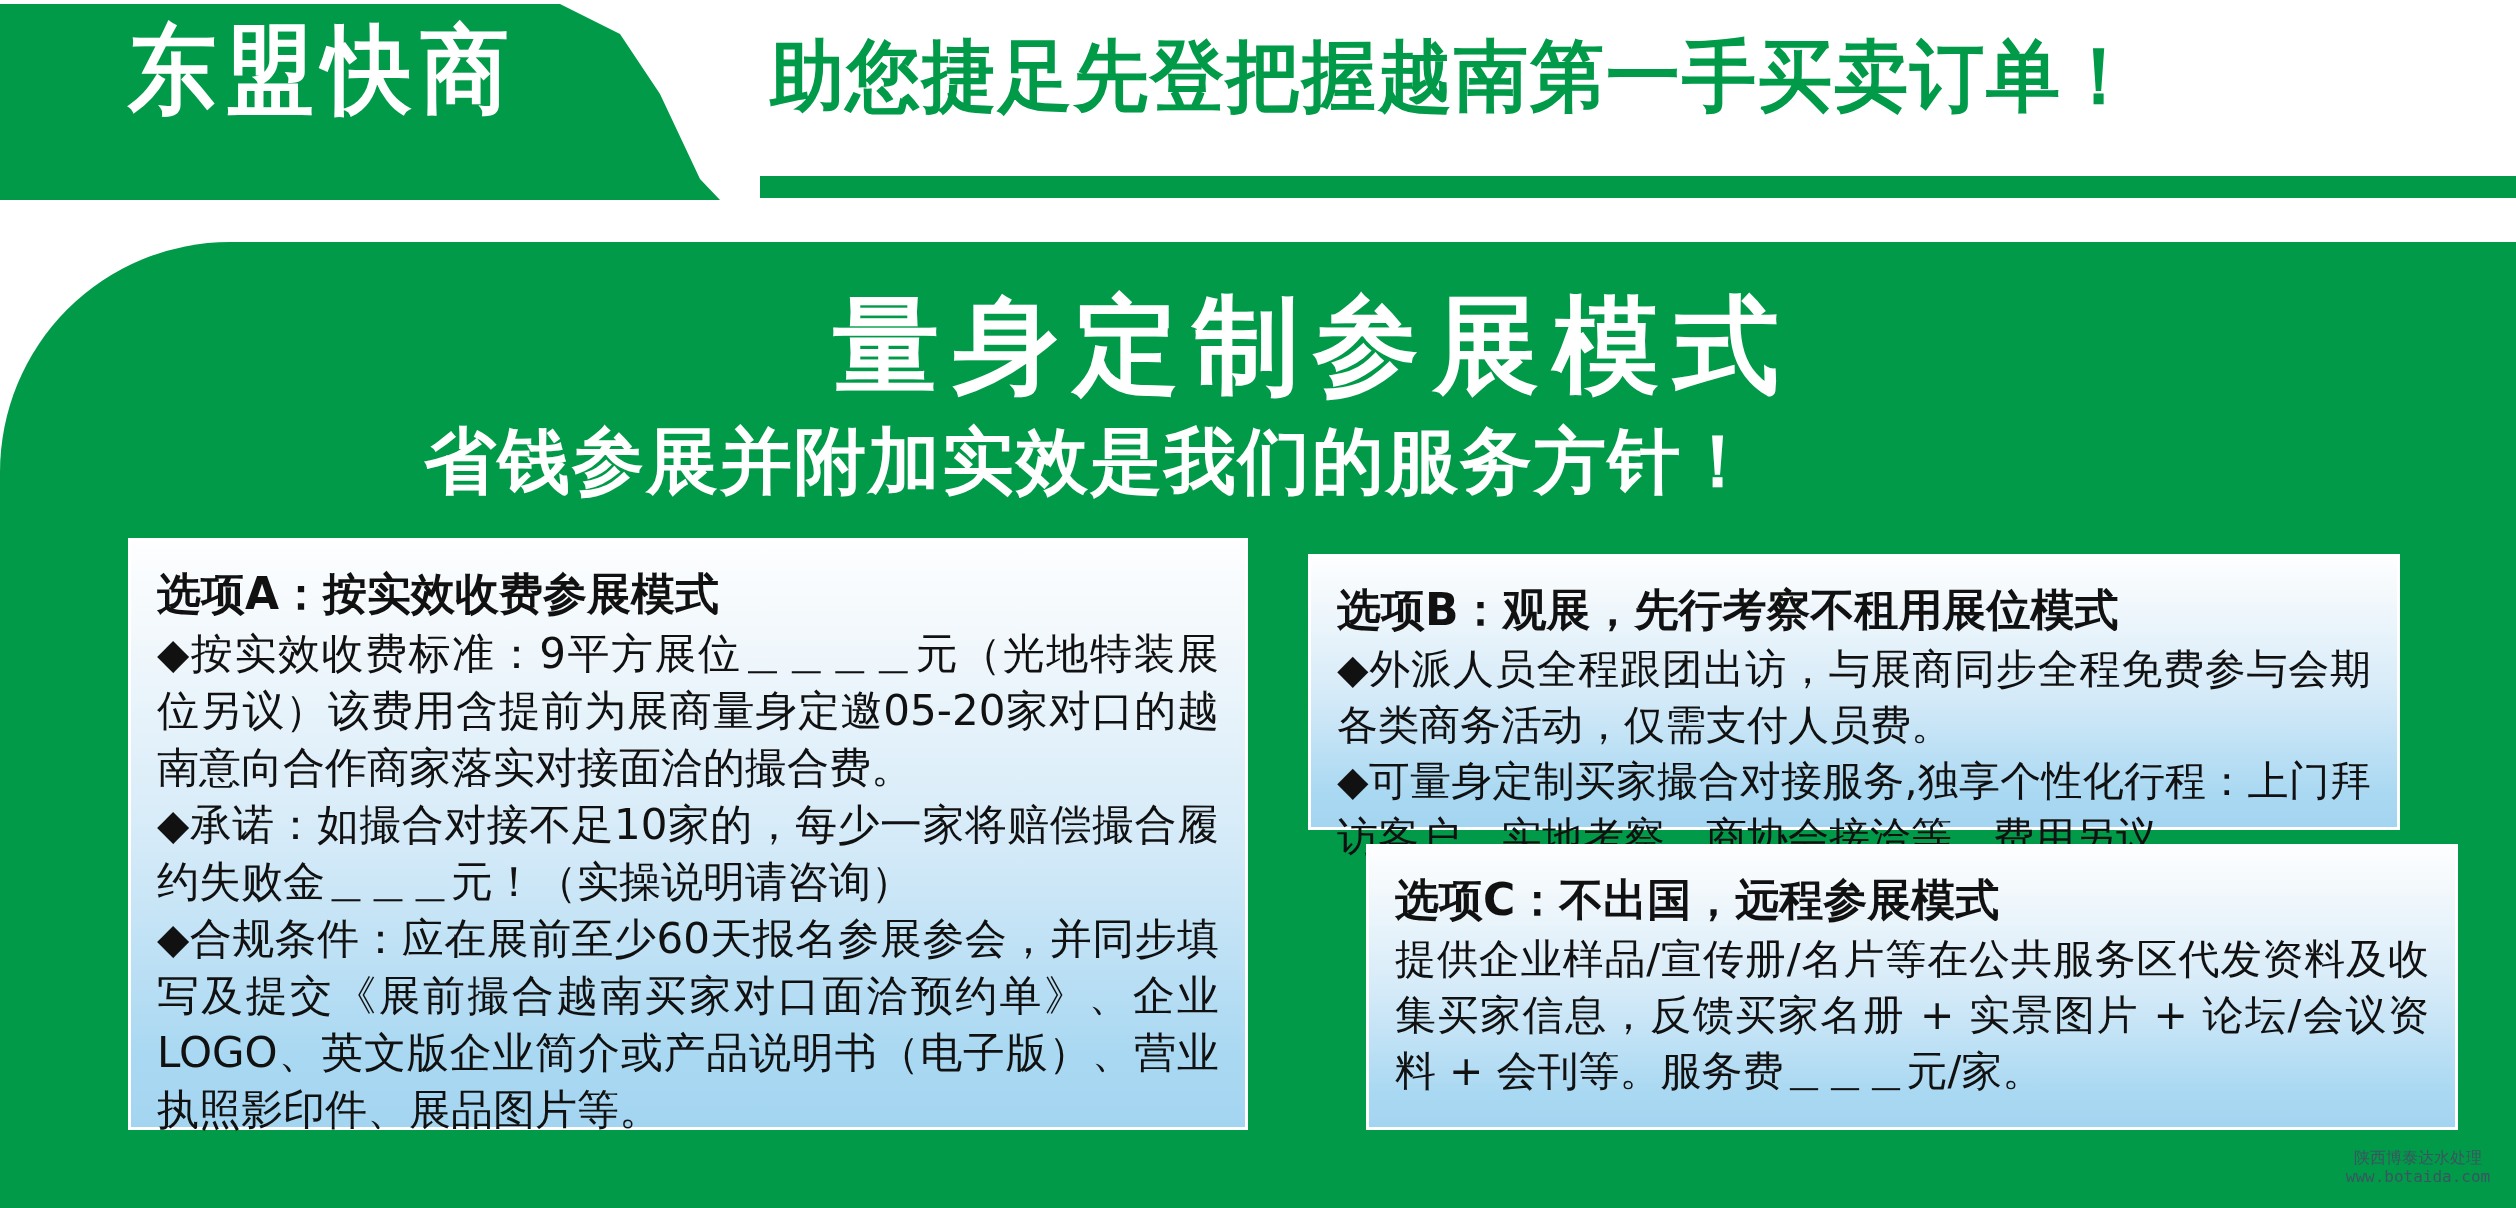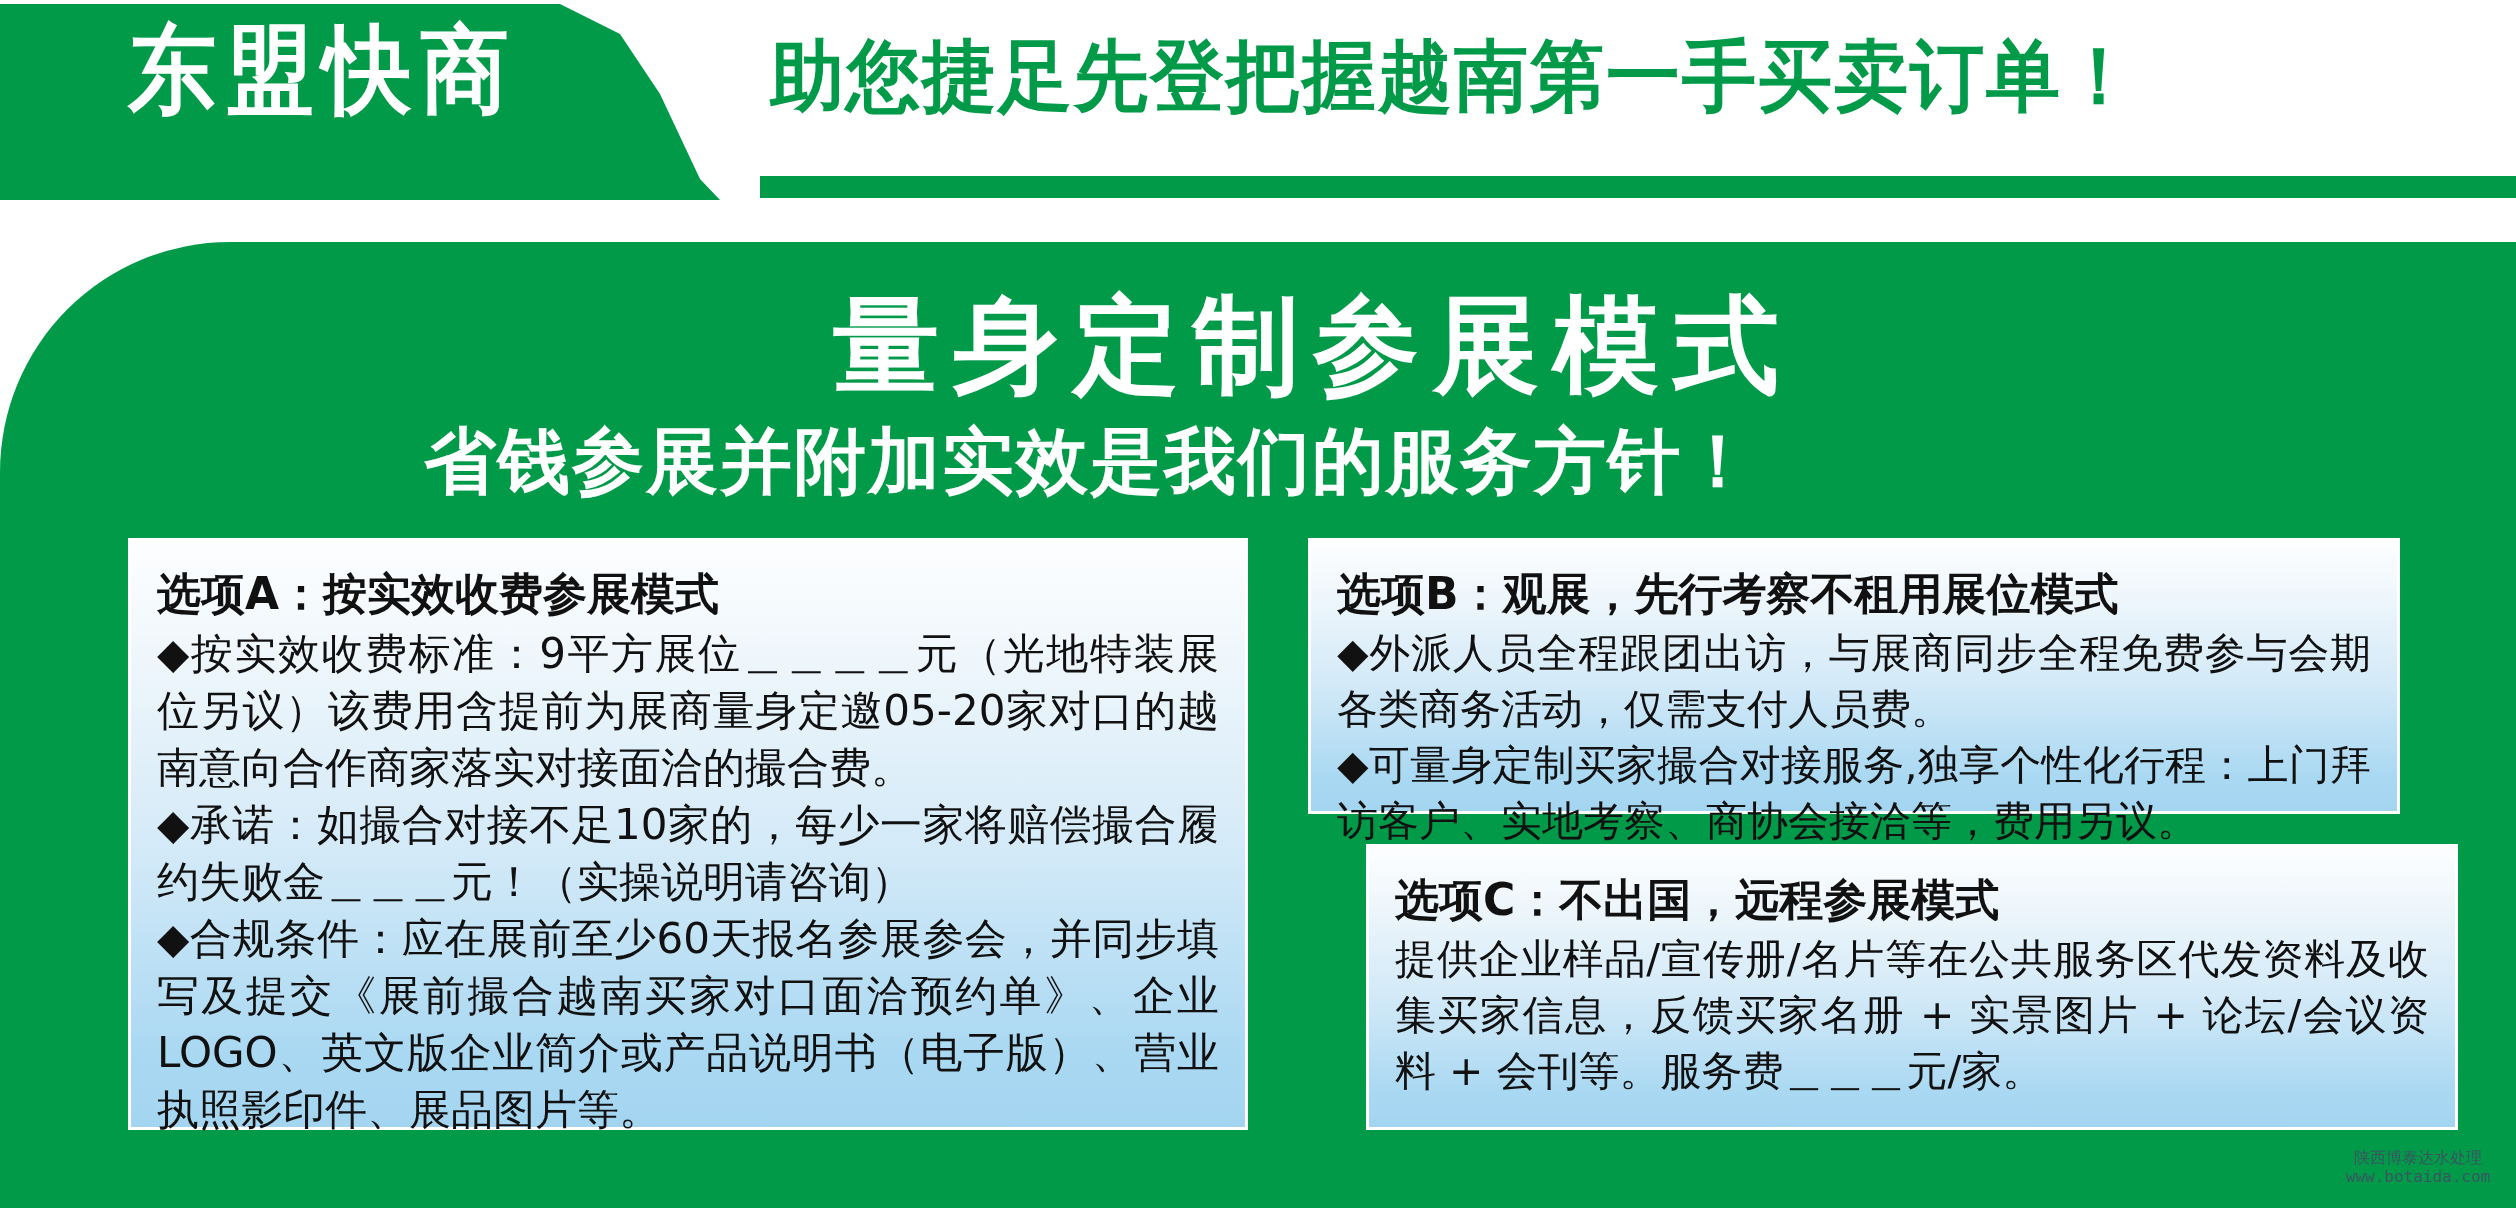--- a/index.html
+++ b/index.html
@@ -80,21 +80,21 @@
 
   
   .card{
     position:absolute;
     background:linear-gradient(to bottom,#fdfeff 0%,#f2f8fc 16%,#d4eaf8 52%,#a9d8f2 88%,#a4d5f0 100%);
     border:3px solid #ffffff;
     box-sizing:border-box;
     padding:24px 26px 14px 26px;
   }
   #card-a{ left:128px; top:296px; width:1120px; height:592px; }
-  #card-b{ left:1308px; top:296px; width:1092px; height:276px; }
+  #card-b{ left:1308px; top:312px; width:1092px; height:276px; }
   #card-c{ left:1366px; top:602px; width:1092px; height:286px; }
 
   .card-title{
     font-size:44px;line-height:58px;font-weight:bold;
     color:#111111;
     letter-spacing:0px;
     margin:0 0 2px 0;
     font-family:"DejaVu Sans","Liberation Sans",sans-serif;
   }
   .card-body p{

